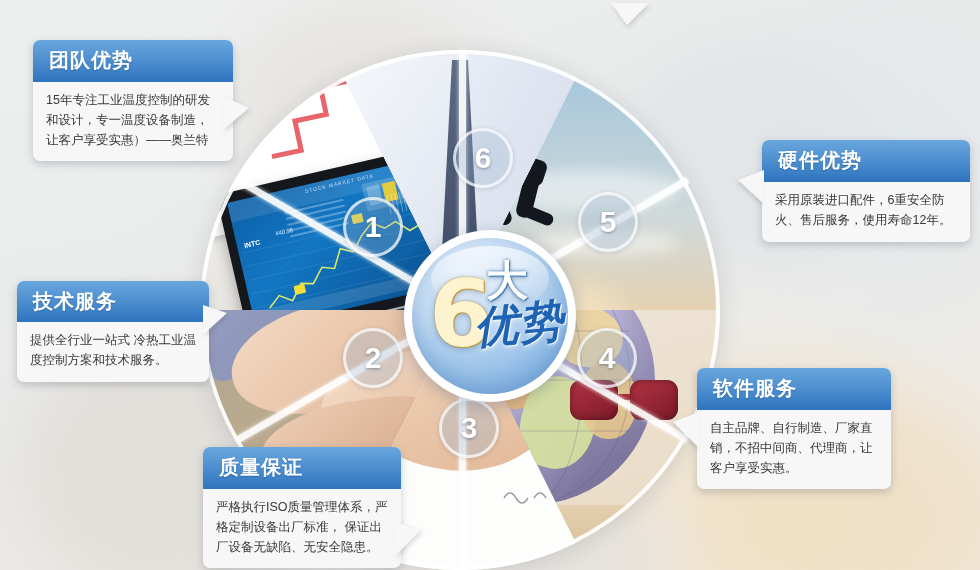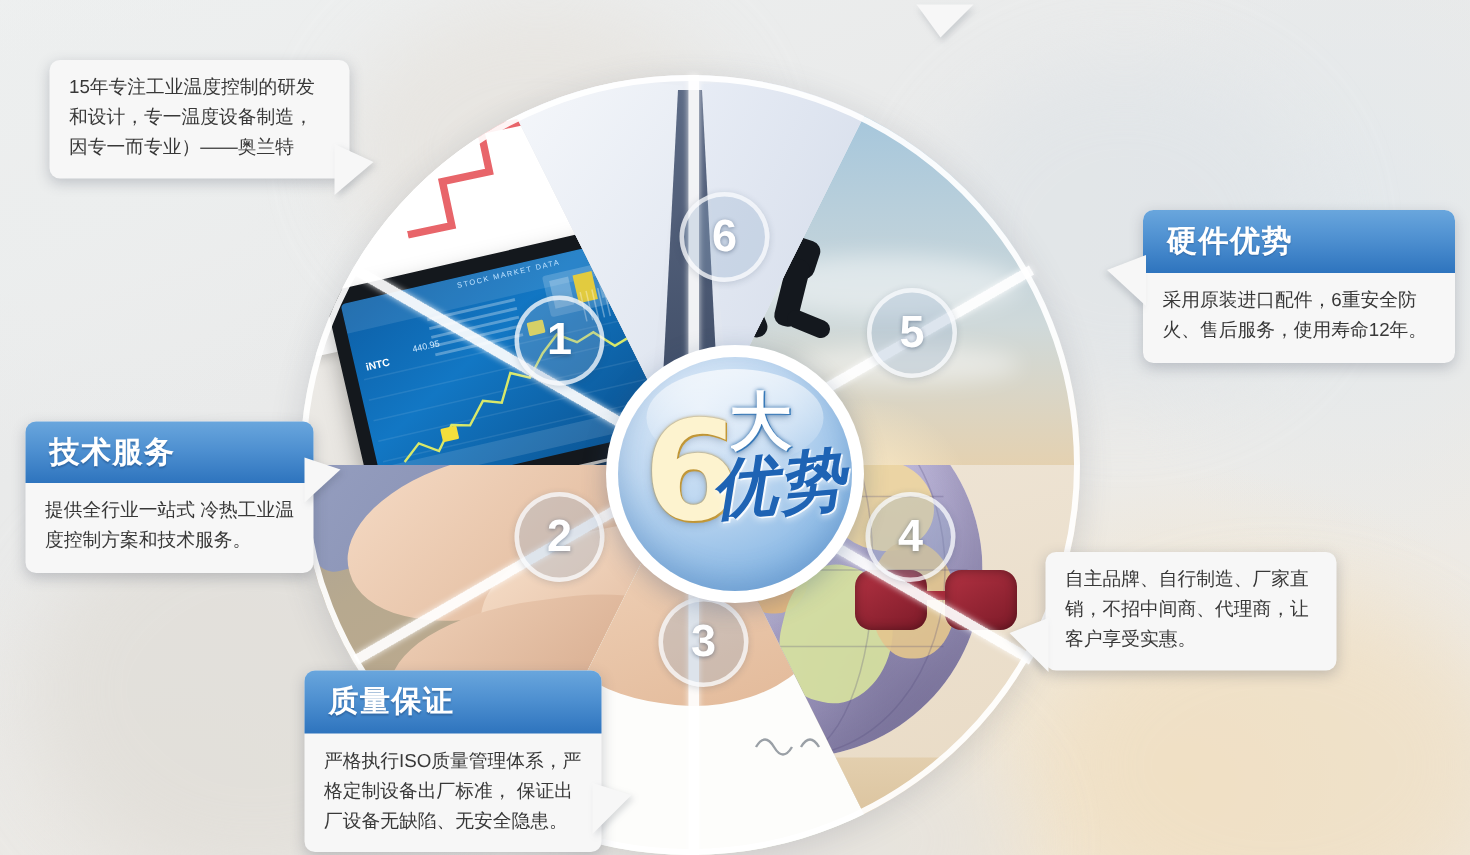--- a/index.html
+++ b/index.html
@@ -455,35 +455,37 @@
   <div class="center">
     <div class="center-in">
       <div class="c-gloss"></div>
       <div class="c-six">6</div>
       <div class="c-da">大</div>
       <div class="c-ys">优势</div>
     </div>
   </div>
 
   <div class="card c-team">
-    <div class="card-bd">15年专注工业温度控制的研发和设计，专一温度设备制造，因专一而专业）——奥兰特</div>
+    <div class="card-hd">团队优势</div>
+    <div class="card-bd">15年专注工业温度控制的研发和设计，专一温度设备制造，让客户享受实惠）——奥兰特</div>
     <div class="tail"></div>
   </div>
 
   <div class="card c-after">
     <div class="tail"></div>
   </div>
 
   <div class="card c-hard">
     <div class="card-hd">硬件优势</div>
     <div class="card-bd">采用原装进口配件，6重安全防火、售后服务，使用寿命12年。</div>
     <div class="tail"></div>
   </div>
 
   <div class="card c-soft">
+    <div class="card-hd">软件服务</div>
     <div class="card-bd">自主品牌、自行制造、厂家直销，不招中间商、代理商，让客户享受实惠。</div>
     <div class="tail"></div>
   </div>
 
   <div class="card c-tech">
     <div class="card-hd">技术服务</div>
     <div class="card-bd">提供全行业一站式    冷热工业温度控制方案和技术服务。</div>
     <div class="tail"></div>
   </div>
 

